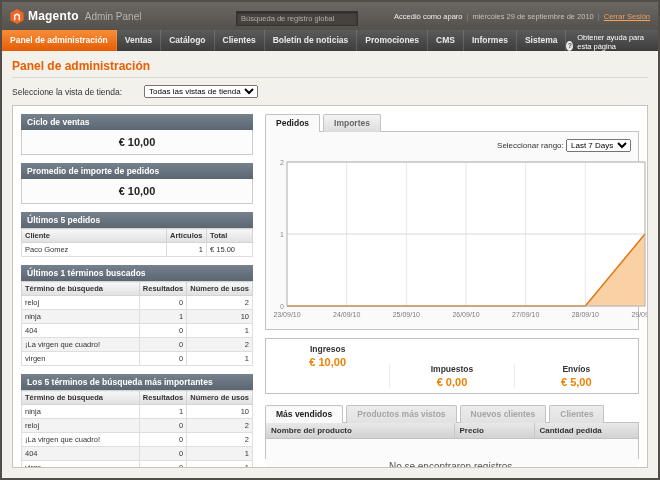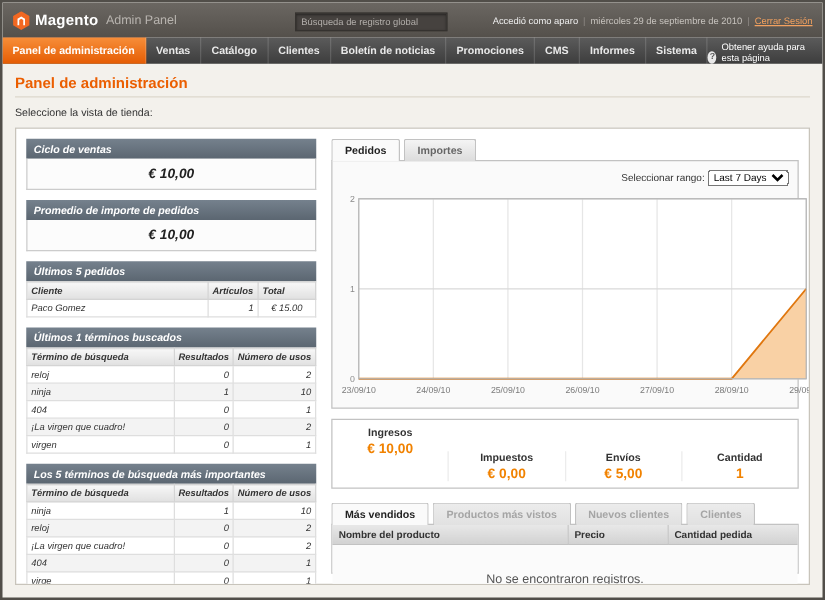--- a/index.html
+++ b/index.html
@@ -71,21 +71,21 @@
 
   .dashboard {
     flex:1; min-height:0;
     margin:0 10px 10px;
     background:#fff; border:1px solid #c8c4bb;
     padding:8px; display:flex; gap:12px;
     overflow:hidden;
   }
 
   
-  .col-left { width:232px; flex:none;font-style:italic; }
+  .col-left { width:232px; flex:none; }
   .panel { margin-bottom:8px; }
   .panel-header {
     background:linear-gradient(#75818d,#5b6671);
     color:#fff; font-size:8.5px; font-weight:bold;
     padding:3px 6px;
   }
   .panel-value {
     border:1px solid #ccc; border-top:none;
     background:#fcfcfc; text-align:center;
     font-size:11px; font-weight:bold; color:#222;
@@ -173,20 +173,23 @@
       <span>Obtener ayuda para esta página</span>
     </div>
   </nav>
 
   <div class="content">
     <div class="page-title">Panel de administración</div>
     <hr class="title-rule">
 
     <div class="store-row">
       <span>Seleccione la vista de tienda:</span>
+      <select>
+        <option>Todas las vistas de tienda</option>
+      </select>
     </div>
 
     <div class="dashboard">
 
       <div class="col-left">
 
         <div class="panel">
           <div class="panel-header">Ciclo de ventas</div>
           <div class="panel-value">€ 10,00</div>
         </div>
@@ -203,21 +206,21 @@
               <tr>
                 <th>Cliente</th>
                 <th style="width:40px">Artículos</th>
                 <th style="width:46px">Total</th>
               </tr>
             </thead>
             <tbody>
                 <tr>
                   <td>Paco Gomez</td>
                   <td style="text-align: right;">1</td>
-                  <td style="text-align: center;">€ 15.00</td>
+                  <td style="text-align: left;">€ 15.00</td>
                 </tr>
               </tbody>
           </table>
         </div>
 
         <div class="panel">
           <div class="panel-header">Últimos 1 términos buscados</div>
           <table class="mini">
             <thead>
               <tr>
@@ -346,24 +349,20 @@
             <div class="stat-value">€ 10,00</div>
           </div>
           <div class="stat">
             <div class="stat-label">Impuestos</div>
             <div class="stat-value">€ 0,00</div>
           </div>
           <div class="stat">
             <div class="stat-label">Envíos</div>
             <div class="stat-value">€ 5,00</div>
           </div>
-          <div class="stat">
-            <div class="stat-label">Cantidad</div>
-            <div class="stat-value">1</div>
-          </div>
         </div>
 
         <div class="tab-row bottom-tab-row">
           <div class="tab active">Más vendidos</div>
           <div class="tab dim">Productos más vistos</div>
           <div class="tab dim">Nuevos clientes</div>
           <div class="tab dim">Clientes</div>
         </div>
 
         <div class="products">

